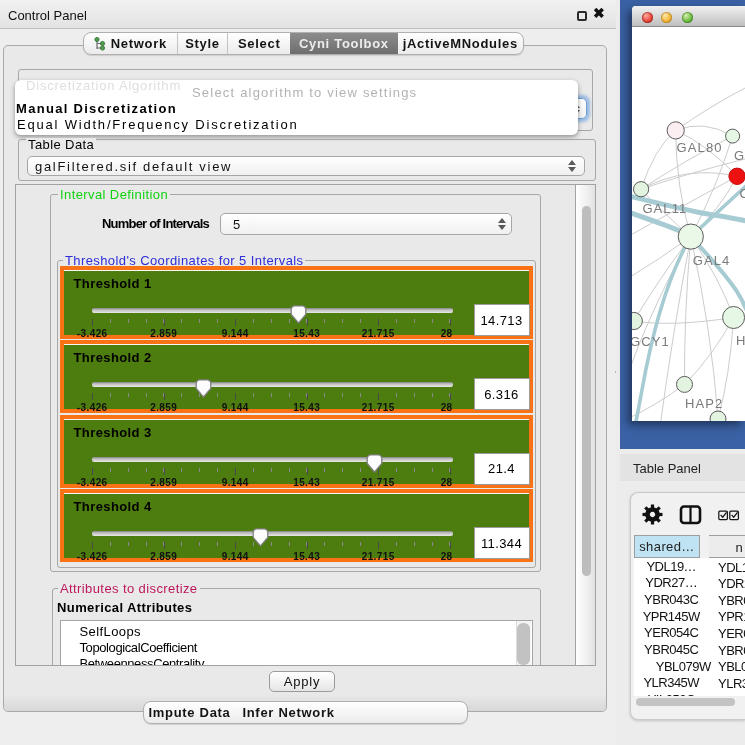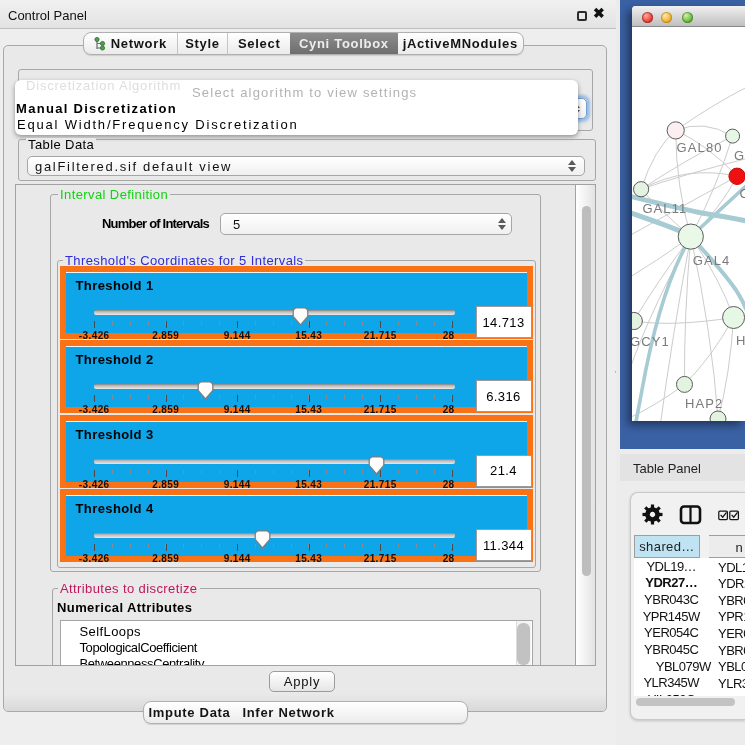--- a/index.html
+++ b/index.html
@@ -14,21 +14,21 @@
 .spin .dn { position:absolute; left:0; bottom:1px; width:0; height:0; border-left:4px solid transparent; border-right:4px solid transparent; border-top:5px solid #5a5a5a; }
 .tabbar { position:absolute; display:flex; background:linear-gradient(#ffffff,#ebebeb); border:1px solid #b0b0b0; border-radius:8px; overflow:hidden; box-shadow:0 1px 1px rgba(0,0,0,0.12); }
 .tab { font-size:13px; letter-spacing:0.7px; color:#141414; display:flex; align-items:center; justify-content:center; height:100%; position:relative;font-weight:bold; }
 .tab.sel { background:linear-gradient(#8c8c8c,#6e6e6e); color:#ededed; }
 .tsep { width:1px; height:100%; background:#c4c4c4; }
 .bold { font-weight:bold; }
 .lbl { position:absolute; font-size:13px; line-height:13px; color:#000; white-space:nowrap; }
 .tick-minor { position:absolute; height:4px; background:repeating-linear-gradient(90deg,#8a8a8a 0px,#8a8a8a 1px,transparent 1px,transparent 17.87px); }
 .tick-major { position:absolute; width:1px; height:7px; background:#4a4a4a; }
 .ticklbl { position:absolute; font-size:10px; font-weight:bold; color:#111; letter-spacing:0.4px; transform:translateX(-50%); white-space:nowrap; }
-.tpanel { position:absolute; left:43.5px; width:473px; height:73px; background:#0ea5e9; border:6px solid #f97316; box-shadow:inset 0 1px 0 #f7f7f7; }
+.tpanel { position:absolute; left:43.5px; width:473px; height:73px; background:#4d7c0f; border:4px solid #f97316; box-shadow:inset 0 1px 0 #f7f7f7; }
 .track { position:absolute; left:28.5px; width:361px; top:38px; height:5px; border-radius:2px; background:linear-gradient(#828282,#bdbdbd 35%,#e9e9e9); }
 .vfield { position:absolute; left:410px; top:34px; width:56px; height:32px; background:#fff; border:1px solid #9c9c9c; font-size:13px; display:flex; align-items:center; justify-content:center; }
 </style></head><body>
 
 <div class="abs" style="left:0;top:0;width:616px;height:29px;background:linear-gradient(#f1f1f1,#e3e3e3);border-bottom:1px solid #bfbfbf;">
 <span style="position:absolute;left:8px;top:8px;font-size:13px;color:#111;letter-spacing:0;">Control Panel</span>
 <span style="position:absolute;left:577px;top:11px;width:10px;height:10px;border:2px solid #2b2b2b;border-radius:2px;"></span>
 <span style="position:absolute;left:593px;top:5px;font-size:14px;font-weight:bold;color:#111;">✖</span>
 </div>
 <div class="abs" style="left:3px;top:45px;width:604px;height:667px;border:1px solid #a9a9a9;border-radius:5px;background:#e9e9e9;"></div>
@@ -296,21 +296,21 @@
 <path d="M100.6 21.9 l2.1 2.3 l3.8 -4.8"></path>
 </g>
 </svg>
 <div class="abs" style="left:3px;top:42px;width:66px;height:23px;background:#bfe3f2;border:1px solid #9e9e9e;display:flex;align-items:center;justify-content:center;font-size:13px;color:#222;">shared…</div>
 <div class="abs" style="left:77.5px;top:42px;width:38px;height:23px;background:#ececec;border:1px solid #9e9e9e;border-left:none;font-size:13px;color:#222;">
       <span style="position:absolute;left:27px;top:4px;">n…</span>
     </div>
 <div class="abs" style="left:3px;top:65px;width:112px;height:138px;background:#fff;overflow:hidden;">
       <div class="abs" style="left:0;top:0.0px;width:74.5px;height:16.65px;display:flex;align-items:center;justify-content:center;font-size:13px;color:#111;letter-spacing:-0.5px;">YDL19…</div>
 <span class="abs" style="left:84px;top:1.5px;font-size:13px;color:#111;letter-spacing:-0.5px;">YDL1</span>
-      <div class="abs" style="left:0;top:16.6px;width:74.5px;height:16.65px;display:flex;align-items:center;justify-content:center;font-size:13px;color:#111;letter-spacing:-0.5px;font-weight:bold;">YDR27…</div>
+      <div class="abs" style="left:0;top:16.6px;width:74.5px;height:16.65px;display:flex;align-items:center;justify-content:center;font-size:13px;color:#111;letter-spacing:-0.5px;">YDR27…</div>
 <span class="abs" style="left:84px;top:18.1px;font-size:13px;color:#111;letter-spacing:-0.5px;">YDR2</span>
       <div class="abs" style="left:0;top:33.3px;width:74.5px;height:16.65px;display:flex;align-items:center;justify-content:center;font-size:13px;color:#111;letter-spacing:-0.5px;">YBR043C</div>
 <span class="abs" style="left:84px;top:34.8px;font-size:13px;color:#111;letter-spacing:-0.5px;">YBR0</span>
       <div class="abs" style="left:0;top:49.9px;width:74.5px;height:16.65px;display:flex;align-items:center;justify-content:center;font-size:13px;color:#111;letter-spacing:-0.5px;">YPR145W</div>
 <span class="abs" style="left:84px;top:51.4px;font-size:13px;color:#111;letter-spacing:-0.5px;">YPR1</span>
       <div class="abs" style="left:0;top:66.6px;width:74.5px;height:16.65px;display:flex;align-items:center;justify-content:center;font-size:13px;color:#111;letter-spacing:-0.5px;">YER054C</div>
 <span class="abs" style="left:84px;top:68.1px;font-size:13px;color:#111;letter-spacing:-0.5px;">YER0</span>
       <div class="abs" style="left:0;top:83.2px;width:74.5px;height:16.65px;display:flex;align-items:center;justify-content:center;font-size:13px;color:#111;letter-spacing:-0.5px;">YBR045C</div>
 <span class="abs" style="left:84px;top:84.8px;font-size:13px;color:#111;letter-spacing:-0.5px;">YBR0</span>
       <div class="abs" style="left:0;top:99.9px;width:74.5px;height:16.65px;display:flex;align-items:center;justify-content:center;font-size:13px;color:#111;letter-spacing:-0.5px;padding-left:24px;">YBL079W</div>

